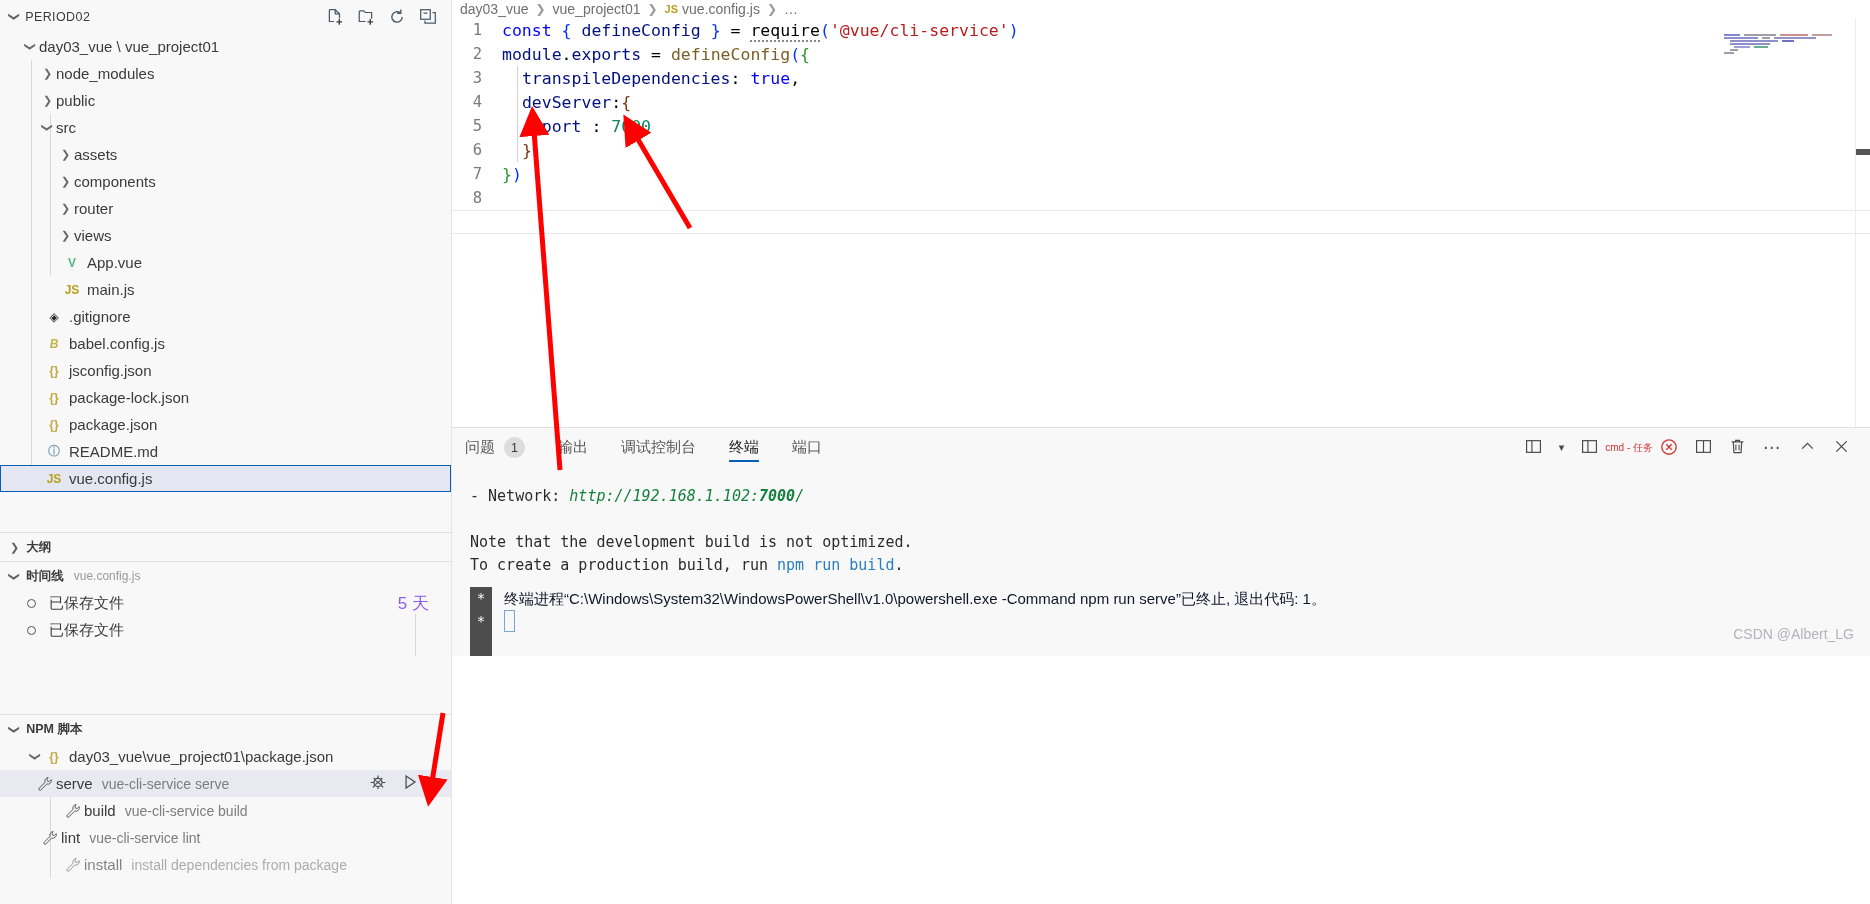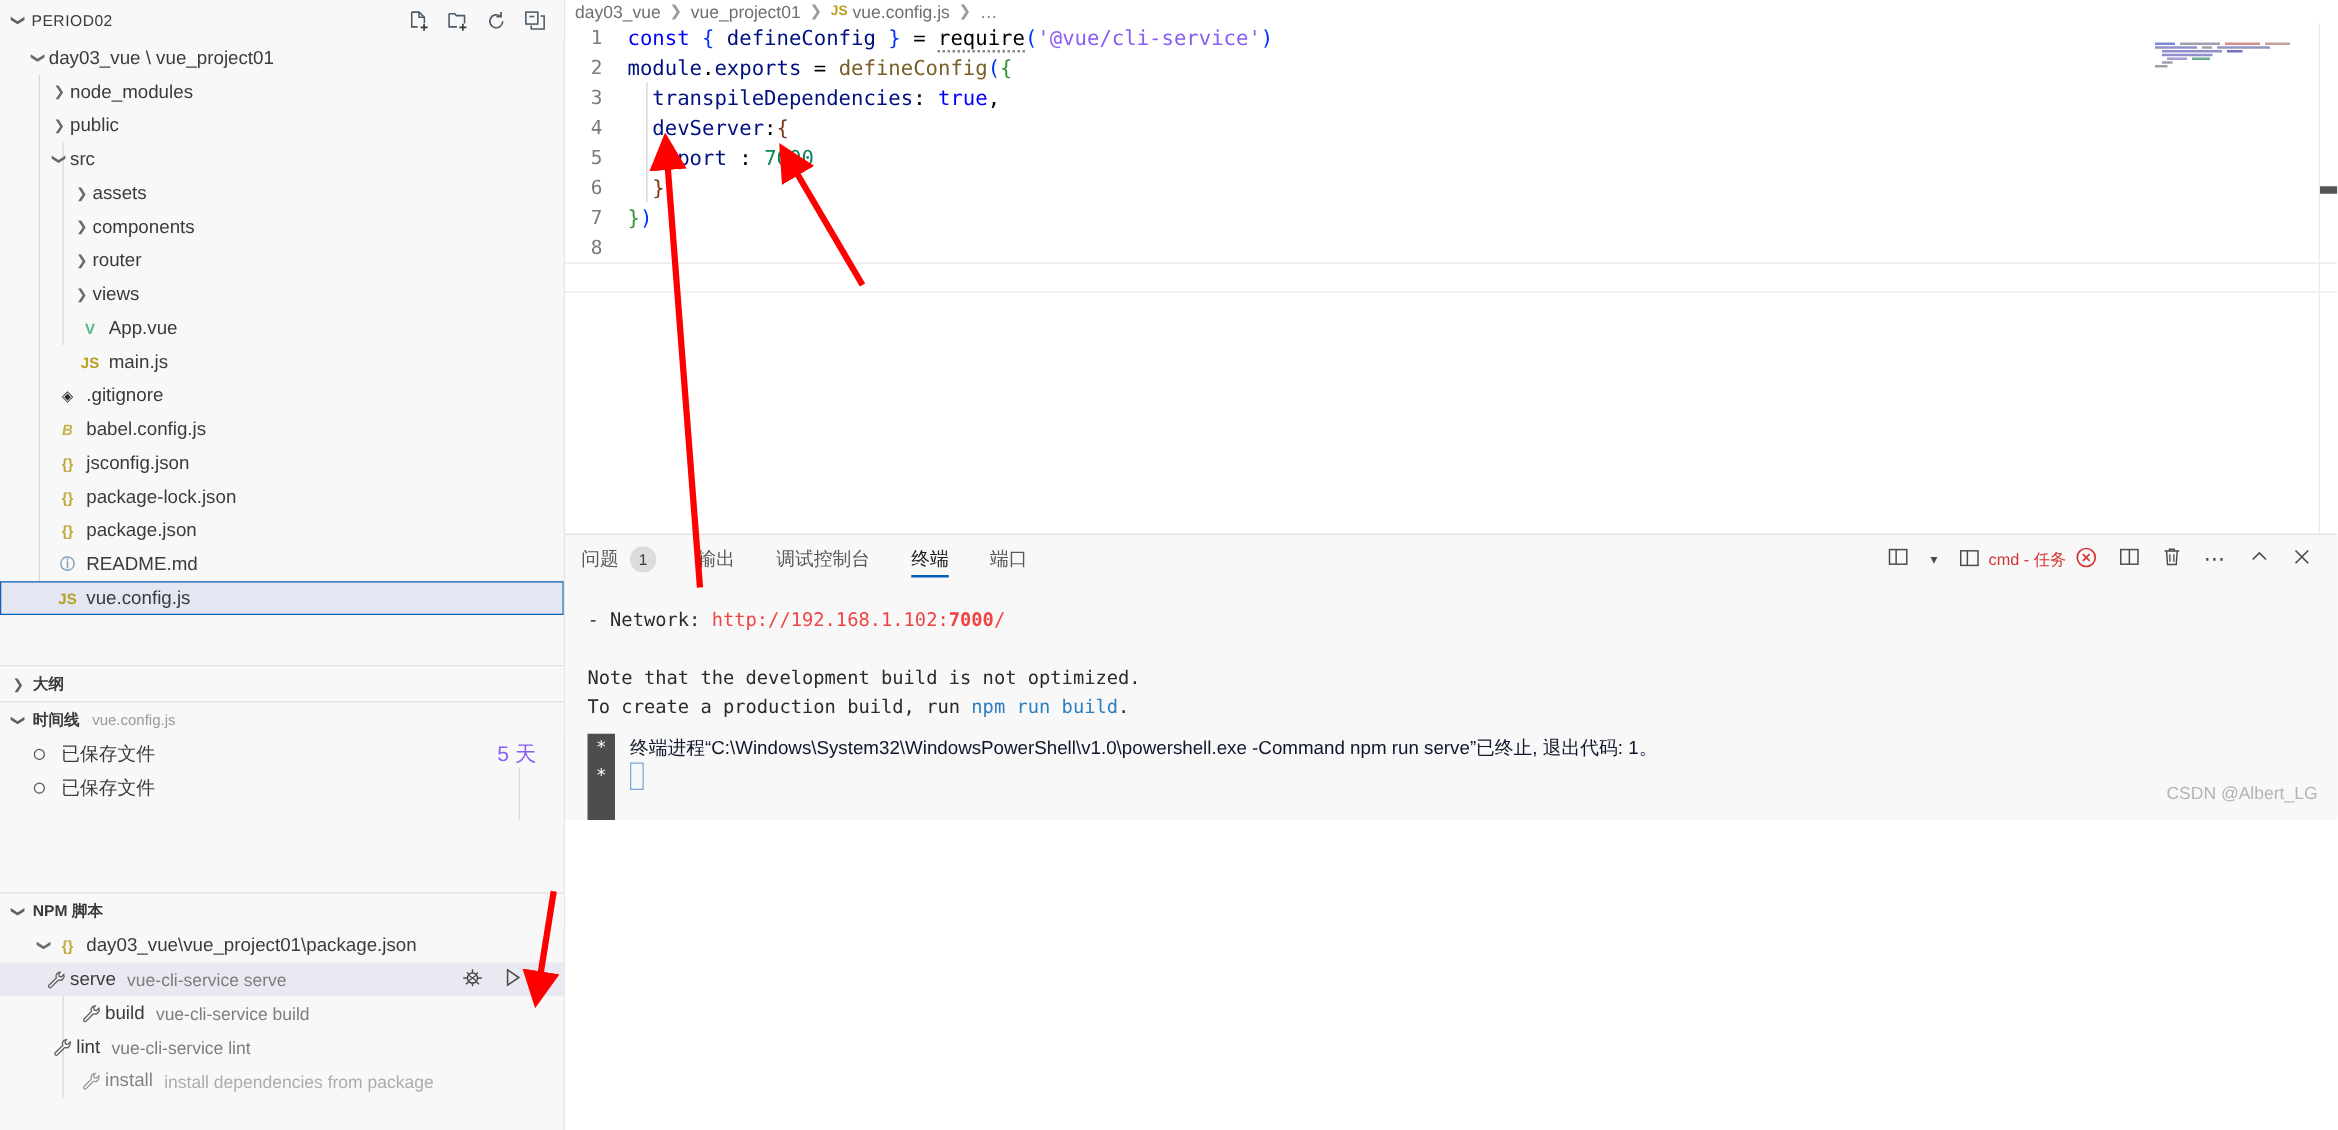--- a/index.html
+++ b/index.html
@@ -112,21 +112,21 @@
   .cline{height:24px;display:flex;align-items:center;white-space:pre;}
   .gut{
     width:50px;min-width:50px;text-align:right;padding-right:20px;
     color:#7a7a7a;font-size:15.5px;box-sizing:border-box;
     font-family:"DejaVu Sans Mono",monospace;
   }
   .code{padding-left:0px;}
   .k-kw{color:#0000ff;}
   .k-var{color:#001080;}
   .k-fn{color:#795e26;}
-  .k-str{color:#8b5cf6;}
+  .k-str{color:#b91c1c;}
   .k-num{color:#098658;}
   .k-prop{color:#001080;}
   .k-plain{color:#000000;}
   .k-brace{color:#0431fa;}
   .k-brace2{color:#319331;}
   .k-brace3{color:#7b3814;}
   .squig{border-bottom:2px dotted #888;}
   .ind-line{
     position:absolute;width:1px;background:#d3d3d3;
   }
@@ -160,27 +160,27 @@
     content:"";position:absolute;left:0;right:0;bottom:5px;height:1.6px;background:#005fb8;
   }
   .badge{
     display:inline-flex;align-items:center;justify-content:center;
     min-width:21px;height:21px;border-radius:11px;background:#dcdcdc;
     font-size:12.5px;color:#3b3b3b;margin-left:9px;padding:0 6px;box-sizing:border-box;
   }
   .panel-actions{
     margin-left:auto;display:flex;align-items:center;gap:17px;padding-right:20px;color:#4a4a4a;
   }
-  .term-name{color:#d43333;font-size:13px;display:flex;align-items:center;gap:7px;}
+  .term-name{color:#d43333;font-size:10px;display:flex;align-items:center;gap:7px;}
   .term-body{
     flex:1;padding:18px 0 0 18px;
     font-family:"DejaVu Sans Mono","Liberation Mono",monospace;
     font-size:15px;color:#2b2b2b;line-height:23px;position:relative;
   }
-  .t-cyan{color:#ef4444;}
+  .t-cyan{color:#15803d;font-style:italic;}
   .t-bold{font-weight:bold;}
   .t-blue{color:#2b7ec1;}
   .hl-box{
     display:inline-block;border:2.5px solid #ff0000;padding:3px 8px 4px 6px;
     background:#f8f8f8;
   }
   .sysmsg{display:flex;margin-top:10px;}
   .star-col{
     width:22px;background:#4d4d4d;color:#ffffff;text-align:center;
     font-family:"DejaVu Sans Mono",monospace;font-size:14px;line-height:23px;

